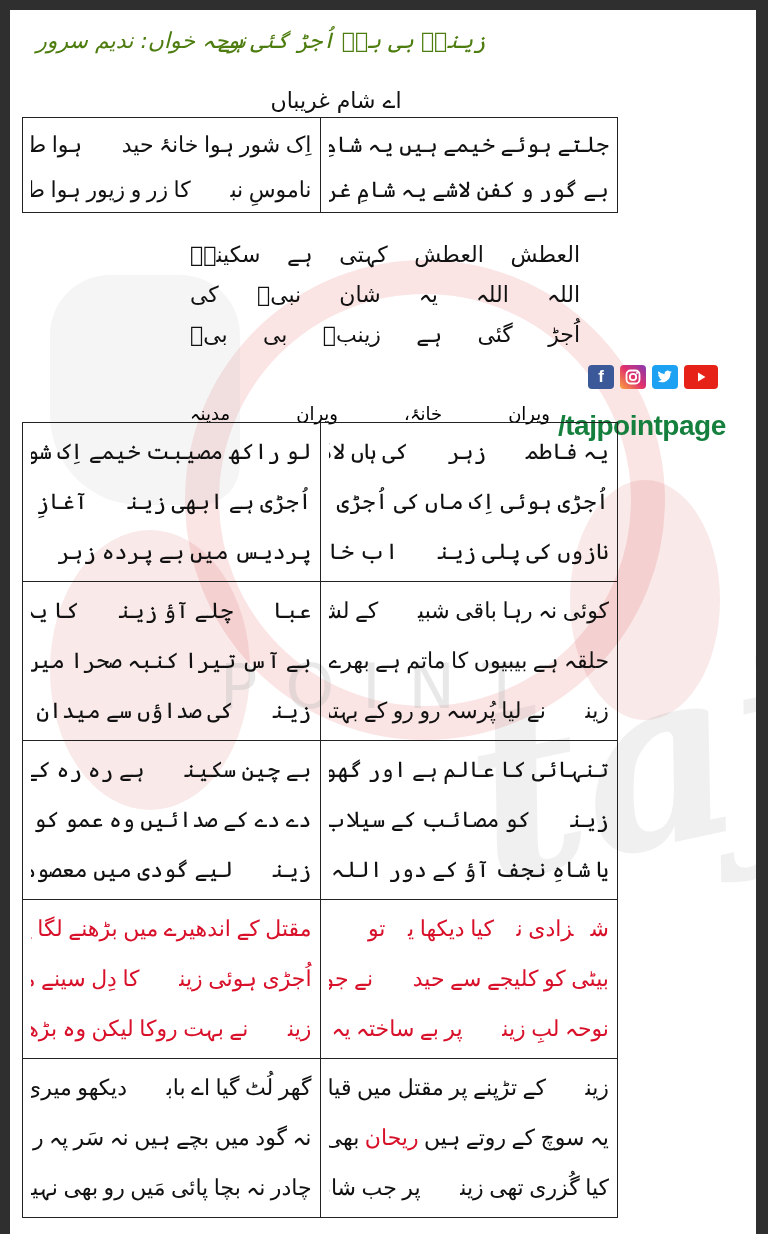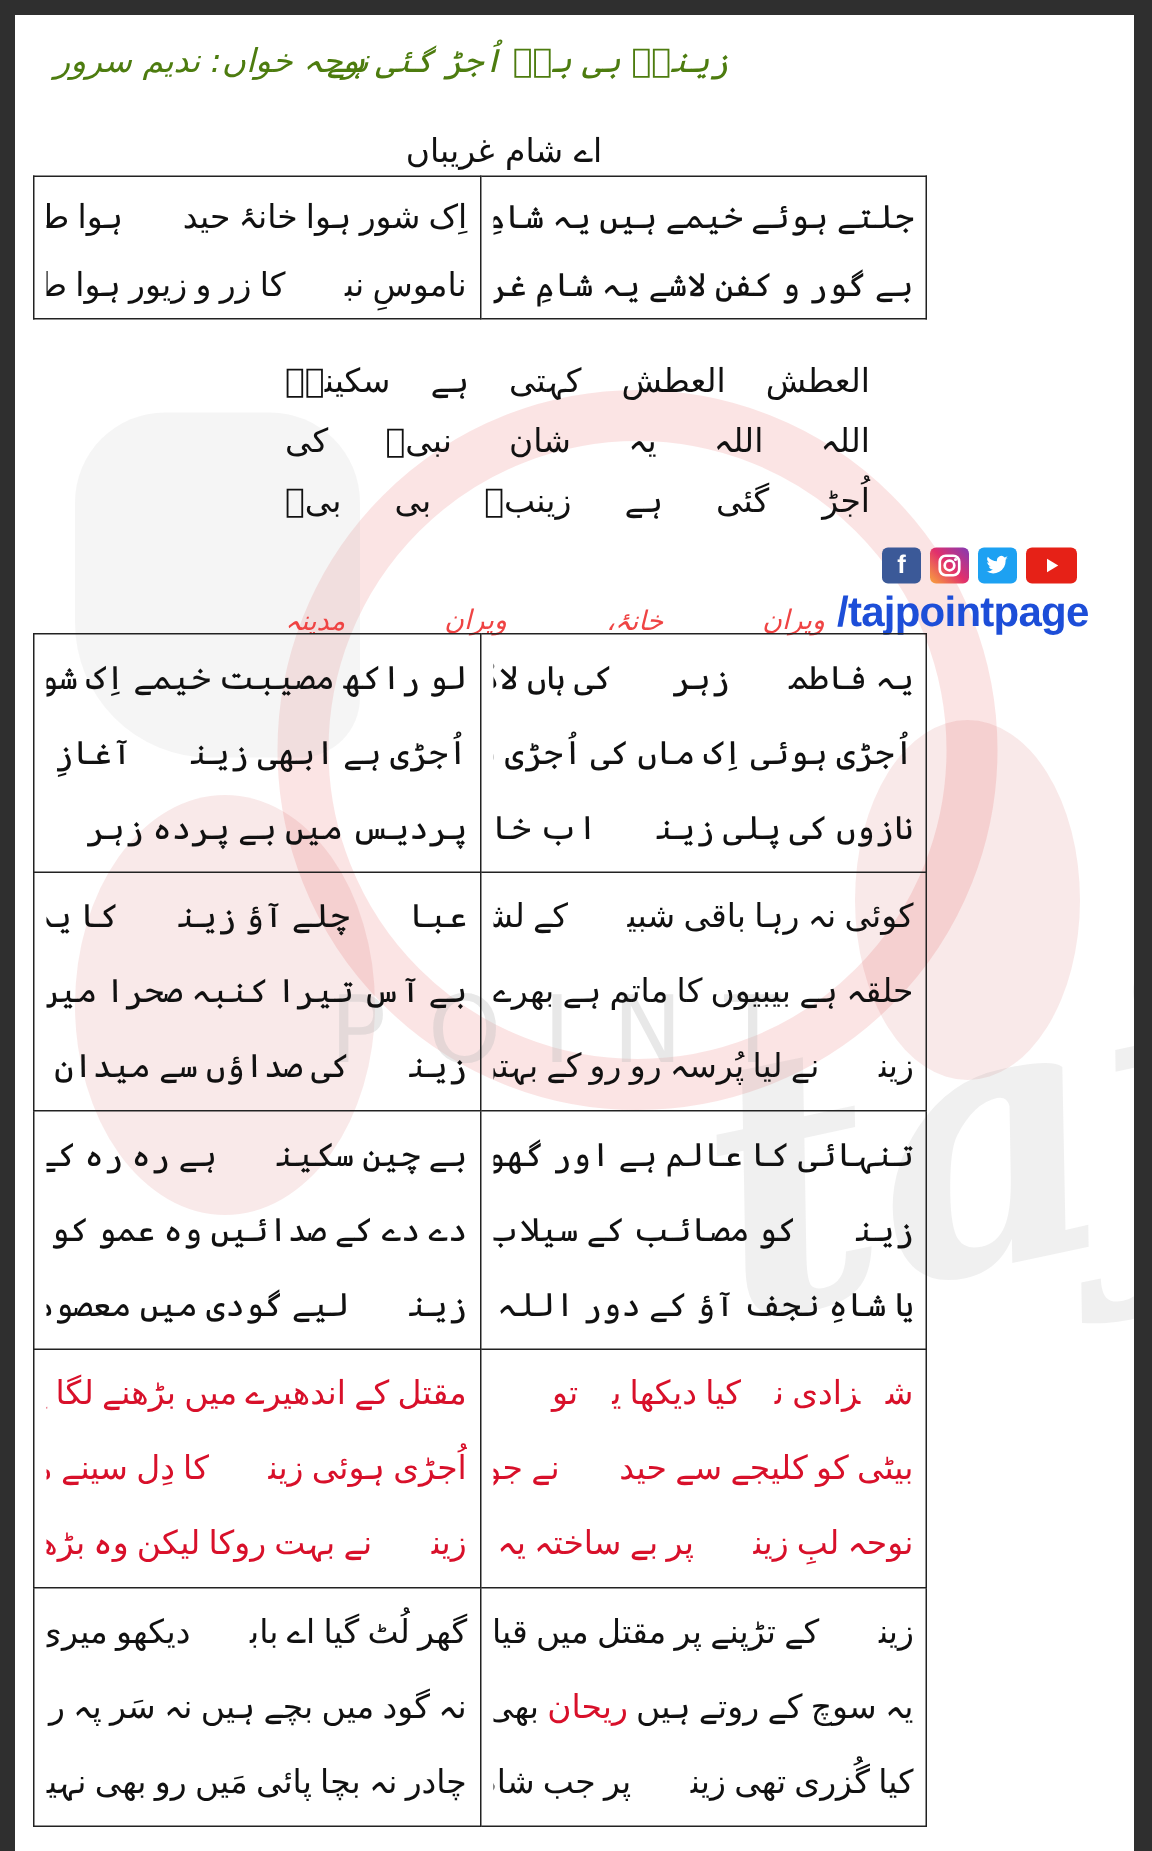--- a/index.html
+++ b/index.html
@@ -109,30 +109,30 @@
     width: 26px; height: 24px; border-radius: 4px;
     color: #fff; font-weight: bold; font-size: 17px;
     display: flex; align-items: center; justify-content: center;
     font-family: "Liberation Sans", sans-serif;
   }
   .fb { background: #3b5998; }
   .ig { background: linear-gradient(45deg,#f9a43c,#e1306c,#833ab4); }
   .tw { background: #1da1f2; font-size: 14px; }
   .yt { background: #e62117; width: 34px; }
   .handle {
-    position: absolute; left: 548px; top: 382px;
-    color: #1d4ed8; font-family: "Liberation Sans", sans-serif;
+    position: absolute; left: 548px; top: 400px;
+    color: #15803d; font-family: "Liberation Sans", sans-serif;
     font-weight: bold; font-size: 28px; letter-spacing: -0.5px;
   }
 
   .refrain {
     position: absolute; left: 180px; width: 360px; top: 393px;
     display: flex; justify-content: space-between; direction: rtl;
   }
-  .refrain span { color: #ef4444; font-size: 18px; font-style: italic; }
+  .refrain span { color: #000000; font-size: 18px; }
 
   .t2 { top: 412px; }
   .t2 tr { height: 159px; }
 </style>
 </head>
 <body>
 
 <div class="page">
 
   <div class="wm-ring"></div>

